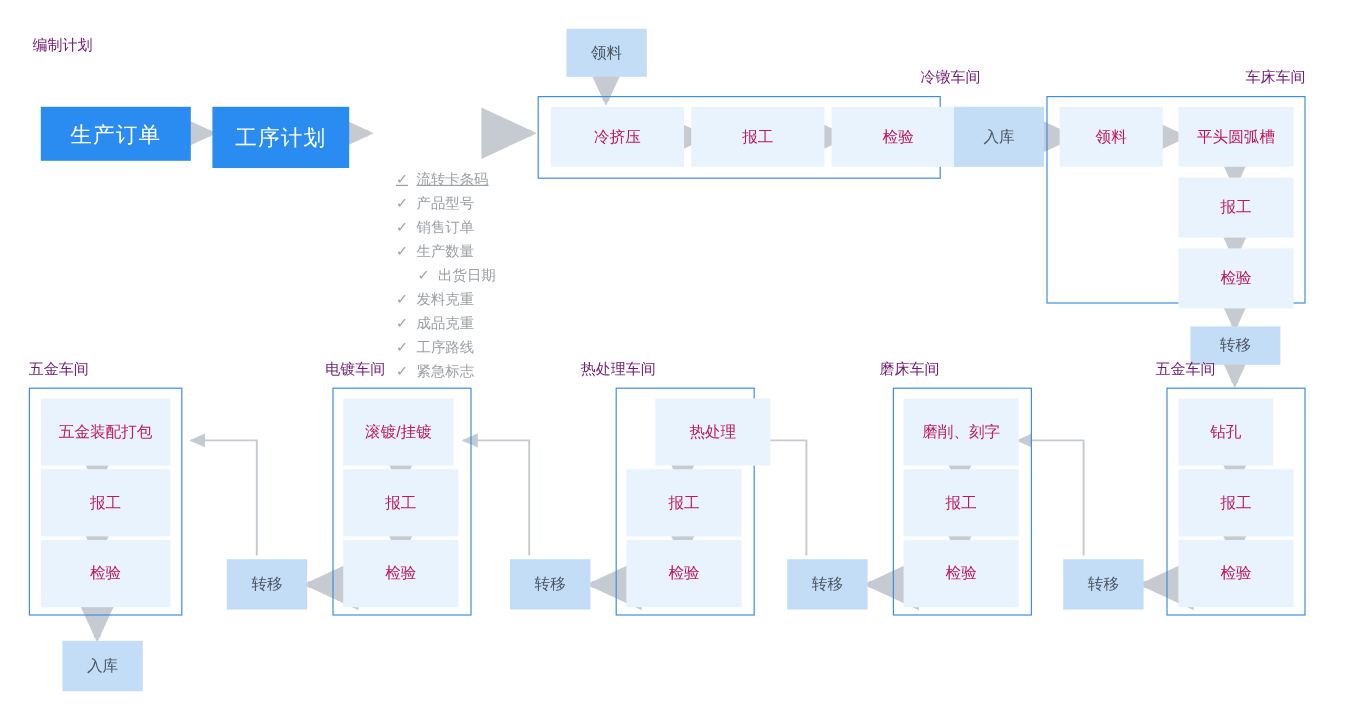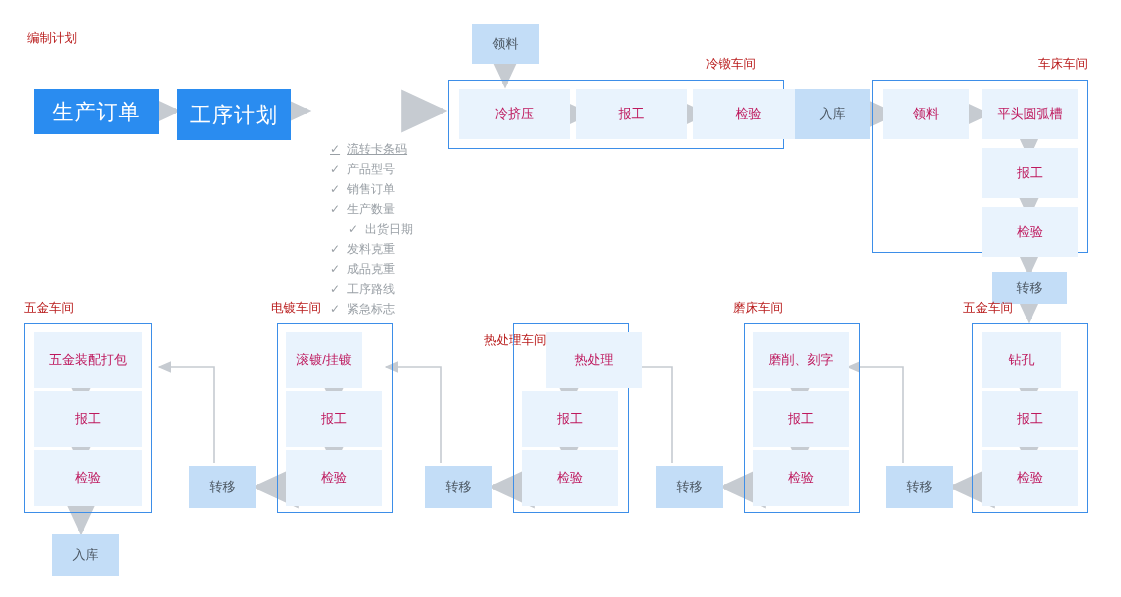--- a/index.html
+++ b/index.html
@@ -1,24 +1,24 @@
 <!DOCTYPE html>
 <html><head>
 <meta charset="utf-8">
 <style>
   html,body{margin:0;padding:0;background:#ffffff;}
   body{width:1121px;height:597px;position:relative;overflow:hidden;
        font-family:"Liberation Sans","DejaVu Sans",sans-serif;}
   #canvas{position:absolute;left:0;top:0;width:1121px;height:597px;}
 
-  .lbl{position:absolute;font-size:12.5px;color:#b91c1c;white-space:nowrap;font-family:Liberation Mono, monospace;}
+  .lbl{position:absolute;font-size:12.5px;color:#701a75;white-space:nowrap;font-family:Liberation Mono, monospace;}
   .lbl.r{text-align:right;}
 
   
-  .pbox{position:absolute;background:#2a8cf0;color:#ffffff;font-size:21px;
+  .pbox{position:absolute;background:#2a8cf0;color:#ffffff;font-size:18px;
         display:flex;align-items:center;justify-content:center;letter-spacing:1px;}
 
   
   .mbox{position:absolute;background:#c3ddf7;color:#4a5560;font-size:13px;
         display:flex;align-items:center;justify-content:center;}
 
   
   .sbox{position:absolute;background:#e9f3fd;color:#be185d;font-size:13px;
         display:flex;align-items:center;justify-content:center;}
 
@@ -119,21 +119,21 @@
     <span class="tick">✓</span><span>成品克重</span></div>
   <div class="chk" style="left:330px;top:281px;">
     <span class="tick">✓</span><span>工序路线</span></div>
   <div class="chk" style="left:330px;top:301px;">
     <span class="tick">✓</span><span>紧急标志</span></div>
 
   <div class="mbox" style="left:472px;top:24px;width:67px;height:40px;">
     <span>领料</span>
   </div>
 
-  <div class="lbl r" style="left:636px;top:56px;width:120px;">
+  <div class="lbl r" style="left:697px;top:56px;width:120px;">
     <span>冷镦车间</span>
   </div>
   <div class="frame" style="left:448px;top:80px;width:336px;height:69px;"></div>
   <div class="sbox" style="left:459px;top:89px;width:111px;height:50px;">
     <span>冷挤压</span>
     </div>
   <div class="sbox" style="left:576px;top:89px;width:111px;height:50px;">
     <span>报工</span>
     </div>
   <div class="sbox" style="left:693px;top:89px;width:111px;height:50px;">
@@ -194,21 +194,21 @@
     <span>报工</span>
     </div>
   <div class="sbox" style="left:753px;top:450px;width:96px;height:56px;">
     <span>检验</span>
     </div>
 
   <div class="mbox" style="left:656px;top:466px;width:67px;height:42px;">
     <span>转移</span>
     </div>
 
-  <div class="lbl" style="left:484px;top:300px;margin-top:32px;">
+  <div class="lbl" style="left:484px;top:300px;">
     <span>热处理车间</span>
   </div>
   <div class="frame" style="left:513px;top:323px;width:116px;height:190px;"></div>
   <div class="sbox" style="left:546px;top:332px;width:96px;height:56px;">
     <span>热处理</span>
     </div>
   <div class="sbox" style="left:522px;top:391px;width:96px;height:56px;">
     <span>报工</span>
     </div>
   <div class="sbox" style="left:522px;top:450px;width:96px;height:56px;">
@@ -216,21 +216,21 @@
     </div>
 
   <div class="mbox" style="left:425px;top:466px;width:67px;height:42px;">
     <span>转移</span>
     </div>
 
   <div class="lbl" style="left:271px;top:300px;">
     <span>电镀车间</span>
   </div>
   <div class="frame" style="left:277px;top:323px;width:116px;height:190px;"></div>
-  <div class="sbox" style="left:286px;top:332px;width:76px;height:56px;">
+  <div class="sbox" style="left:286px;top:332px;width:92px;height:56px;">
     <span>滚镀/挂镀</span>
     </div>
   <div class="sbox" style="left:286px;top:391px;width:96px;height:56px;">
     <span>报工</span>
     </div>
   <div class="sbox" style="left:286px;top:450px;width:96px;height:56px;">
     <span>检验</span>
     </div>
 
   <div class="mbox" style="left:189px;top:466px;width:67px;height:42px;">

